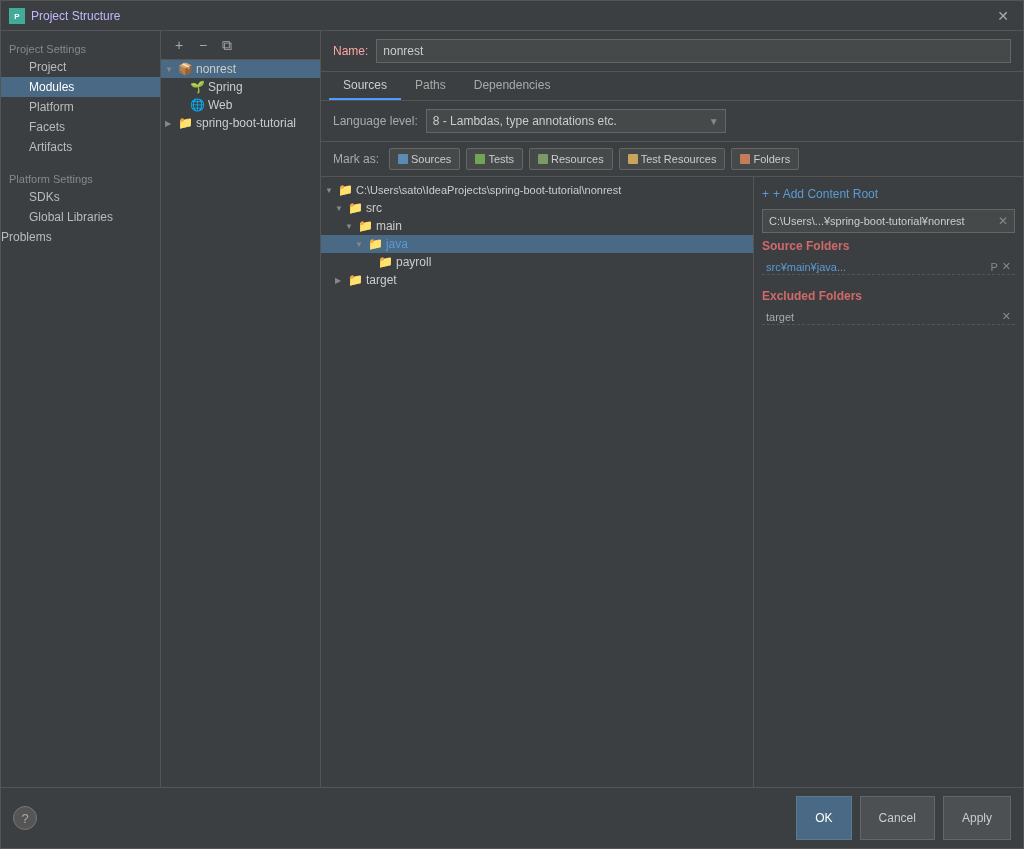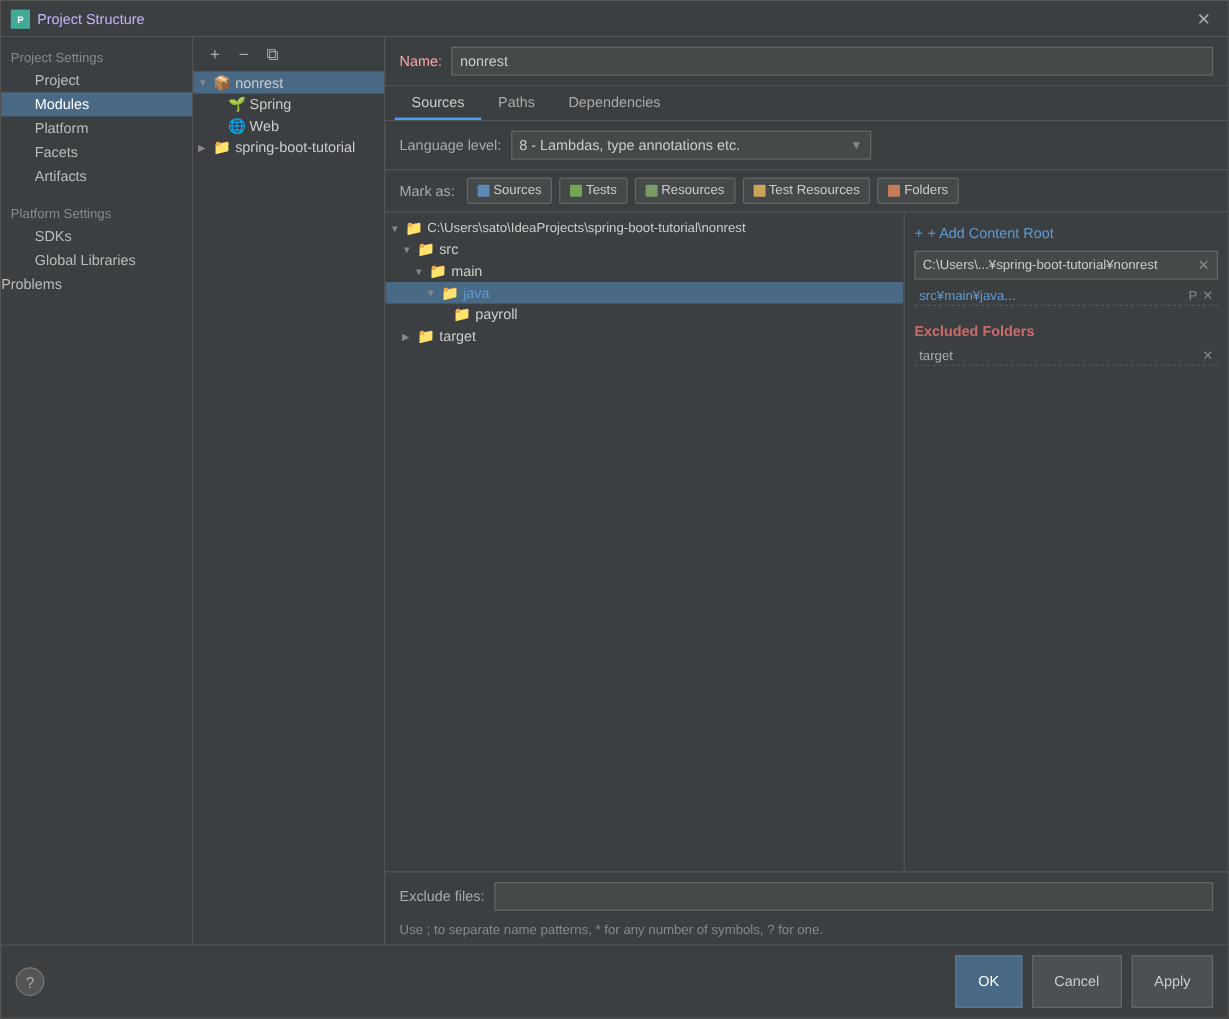--- a/index.html
+++ b/index.html
@@ -552,42 +552,36 @@
 
         <div class="right-info-panel">
           <div class="add-content-root-btn">
             <span>+</span>
             <span style="text-decoration:none; color:#5b9bd5; font-size:12px;">+ Add Content Root</span>
           </div>
           <div class="content-root-path">
             <span style="font-size:11px;">C:\Users\...¥spring-boot-tutorial¥nonrest</span>
             <span class="close-x">✕</span>
           </div>
+          <div class="source-folders-title">Source Folders</div>
           <div class="folder-entry">
             <span style="color:#5b9bd5; font-size:11px;">src¥main¥java...</span>
             <div class="folder-entry-actions">
               <span class="folder-action-icon">P</span>
               <span class="folder-action-icon">✕</span>
             </div>
           </div>
           <div class="excluded-title">Excluded Folders</div>
           <div class="excluded-folder-entry">
             <span style="color:#aaa; font-size:11px;">target</span>
             <span class="folder-action-icon">✕</span>
           </div>
         </div>
       </div>
 
-      <div style="display:flex; flex-direction:column;">
-        <div class="exclude-files-row">
-          <span class="exclude-files-label">Exclude files:</span>
-          <input class="exclude-files-input" type="text" style="">
-        </div>
-        <div class="exclude-files-hint">Use ; to separate name patterns, * for any number of symbols, ? for one.</div>
-      </div>
     </div>
   </div>
 
   <div class="bottom-bar">
     <button class="help-btn">?</button>
     <button class="action-btn primary">OK</button>
     <button class="action-btn">Cancel</button>
     <button class="action-btn">Apply</button>
   </div>
 </div>

